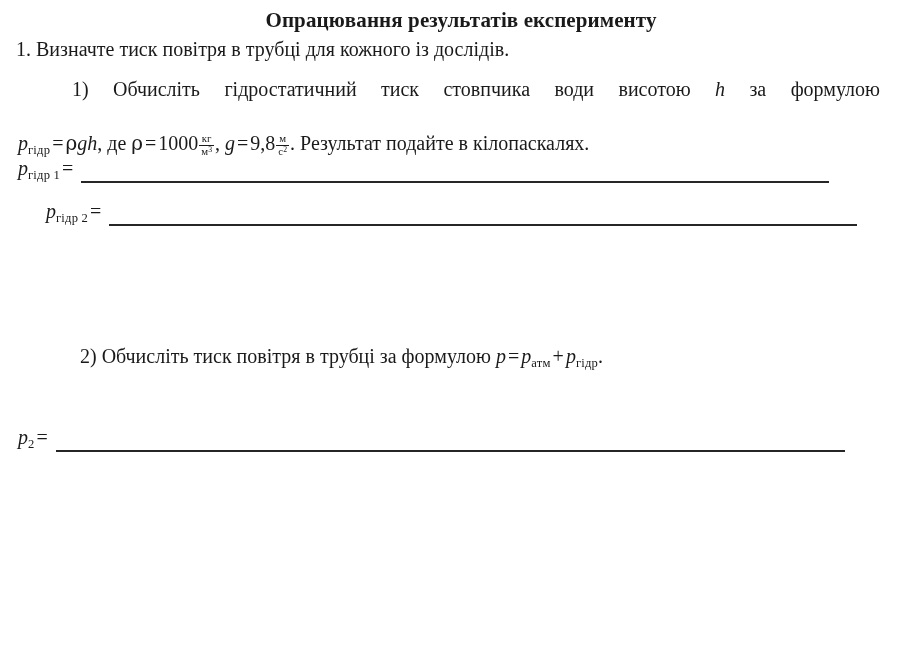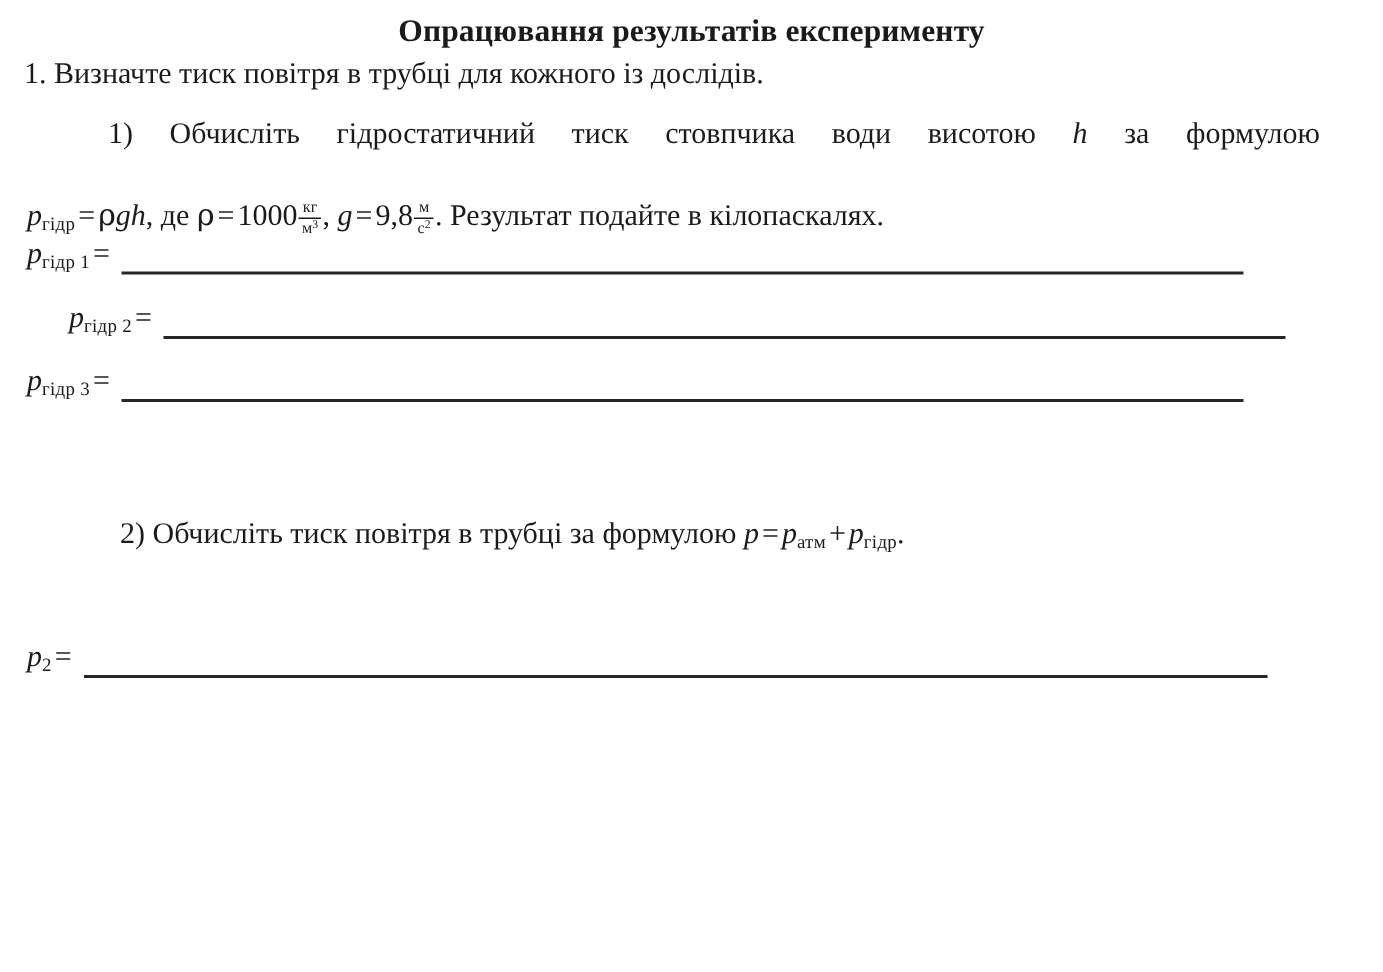--- a/index.html
+++ b/index.html
@@ -181,24 +181,20 @@
   <div class="blank-row r-h1">
     <span class="lhs"><span class="mvar">p</span><span class="msub">гідр 1</span><span class="op">=</span></span>
     <span class="rule"></span>
   </div>
 
   <div class="blank-row r-h2">
     <span class="lhs"><span class="mvar">p</span><span class="msub">гідр 2</span><span class="op">=</span></span>
     <span class="rule"></span>
   </div>
 
-  <div class="blank-row r-h3">
-    <span class="lhs"><span class="mvar">p</span><span class="msub">гідр 3</span><span class="op">=</span></span>
-    <span class="rule"></span>
-  </div>
 
   <div class="para para-2">
     <span class="indent"></span><span>2)</span>&nbsp;<span>Обчисліть тиск повітря в трубці за формулою</span>&nbsp;<span class="mvar">p</span><span class="op">=</span><span class="mvar">p</span><span class="msub">атм</span><span class="op">+</span><span class="mvar">p</span><span class="msub">гідр</span><span class="mrm">.</span>
   </div>
 
 
   <div class="blank-row r-p2">
     <span class="lhs"><span class="mvar">p</span><span class="msub">2</span><span class="op">=</span></span>
     <span class="rule"></span>
   </div>

